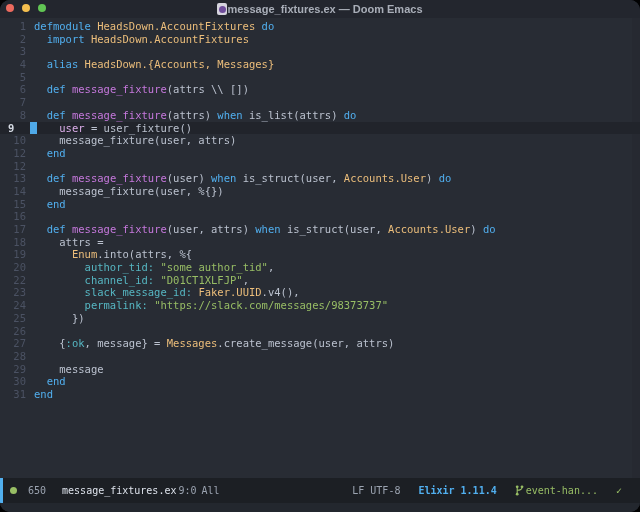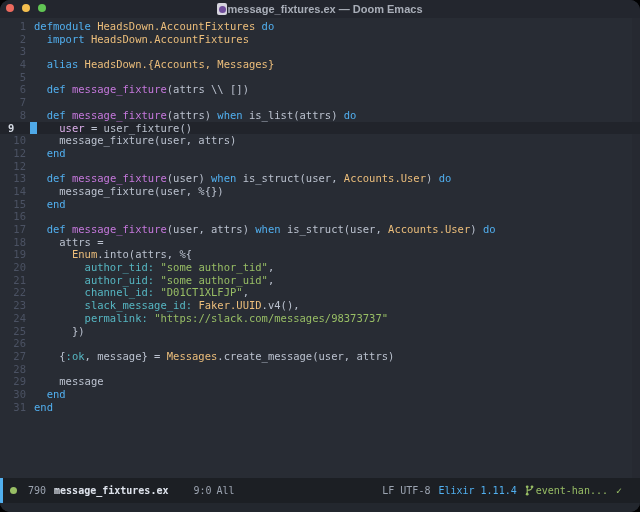--- a/index.html
+++ b/index.html
@@ -32,25 +32,25 @@
   .tk-a{color:var(--cyan)}   
   .tk-v{color:var(--violet)} 
   .tk-p{color:var(--fg)}     
 
   
   .modeline{flex:0 0 25px;background:#1c1f24;display:flex;align-items:center;position:relative;
             font-size:10px;color:#9ba3b0;padding-right:18px}
   .mbar{position:absolute;left:0;top:0;bottom:0;width:3px;background:var(--blue)}
   .mdot{width:7px;height:7px;border-radius:50%;background:var(--green);margin-left:10px}
   .msize{margin-left:11px}
-  .mname{margin-left:8px;font-weight:bold;color:#dee3ec}
-  .mpos{margin-left:25px}
+  .mname{margin-left:16px;font-weight:normal;color:#dee3ec}
+  .mpos{margin-left:2px}
   .mscroll{margin-left:5px}
-  .mright{margin-left:auto;display:flex;align-items:center;gap:8px}
-  .mmode{color:var(--blue);font-weight:normal}
+  .mright{margin-left:auto;display:flex;align-items:center;gap:18px}
+  .mmode{color:var(--blue);font-weight:bold}
   .mbranch{display:flex;align-items:flex-start;gap:2px;color:var(--green)}
   .mcheck{color:var(--green)}
 
   
   .echo{flex:0 0 9px;background:#23272e}
 </style>
 </head>
 <body>
 
 <div class="window">
@@ -83,38 +83,37 @@
         <div class="line"><span class="ln">12</span><span class="code"><span class="tk-p">  </span><span class="tk-k">end</span></span></div>
         <div class="line"><span class="ln">12</span><span class="code"></span></div>
         <div class="line"><span class="ln">13</span><span class="code"><span class="tk-p">  </span><span class="tk-k">def </span><span class="tk-f">message_fixture</span><span class="tk-p">(user) </span><span class="tk-k">when </span><span class="tk-p">is_struct(user, </span><span class="tk-t">Accounts.User</span><span class="tk-p">) </span><span class="tk-k">do</span></span></div>
         <div class="line"><span class="ln">14</span><span class="code"><span class="tk-p">    message_fixture(user, %{})</span></span></div>
         <div class="line"><span class="ln">15</span><span class="code"><span class="tk-p">  </span><span class="tk-k">end</span></span></div>
         <div class="line"><span class="ln">16</span><span class="code"></span></div>
         <div class="line"><span class="ln">17</span><span class="code"><span class="tk-p">  </span><span class="tk-k">def </span><span class="tk-f">message_fixture</span><span class="tk-p">(user, attrs) </span><span class="tk-k">when </span><span class="tk-p">is_struct(user, </span><span class="tk-t">Accounts.User</span><span class="tk-p">) </span><span class="tk-k">do</span></span></div>
         <div class="line"><span class="ln">18</span><span class="code"><span class="tk-p">    attrs =</span></span></div>
         <div class="line"><span class="ln">19</span><span class="code"><span class="tk-p">      </span><span class="tk-t">Enum</span><span class="tk-p">.into(attrs, %{</span></span></div>
         <div class="line"><span class="ln">20</span><span class="code"><span class="tk-p">        </span><span class="tk-a">author_tid:</span><span class="tk-p"> </span><span class="tk-s">"some author_tid"</span><span class="tk-p">,</span></span></div>
-        <div class="line"><span class="ln">21</span><span class="code"><span class="tk-p">        </span><span class="tk-a">author_uid:</span><span class="tk-p"> </span><span class="tk-s">"some author_uid"</span><span class="tk-p">,</span></span></div>
         <div class="line"><span class="ln">22</span><span class="code"><span class="tk-p">        </span><span class="tk-a">channel_id:</span><span class="tk-p"> </span><span class="tk-s">"D01CT1XLFJP"</span><span class="tk-p">,</span></span></div>
         <div class="line"><span class="ln">23</span><span class="code"><span class="tk-p">        </span><span class="tk-a">slack_message_id:</span><span class="tk-p"> </span><span class="tk-t">Faker.UUID</span><span class="tk-p">.v4(),</span></span></div>
         <div class="line"><span class="ln">24</span><span class="code"><span class="tk-p">        </span><span class="tk-a">permalink:</span><span class="tk-p"> </span><span class="tk-s">"https://slack.com/messages/98373737"</span></span></div>
         <div class="line"><span class="ln">25</span><span class="code"><span class="tk-p">      })</span></span></div>
         <div class="line"><span class="ln">26</span><span class="code"></span></div>
         <div class="line"><span class="ln">27</span><span class="code"><span class="tk-p">    {</span><span class="tk-a">:ok</span><span class="tk-p">, message} = </span><span class="tk-t">Messages</span><span class="tk-p">.create_message(user, attrs)</span></span></div>
         <div class="line"><span class="ln">28</span><span class="code"></span></div>
         <div class="line"><span class="ln">29</span><span class="code"><span class="tk-p">    message</span></span></div>
         <div class="line"><span class="ln">30</span><span class="code"><span class="tk-p">  </span><span class="tk-k">end</span></span></div>
         <div class="line"><span class="ln">31</span><span class="code"><span class="tk-k">end</span></span></div>
       </div>
   </div>
 
   <div class="modeline">
     <span class="mbar"></span>
     <span class="mdot"></span>
-    <span class="msize">790</span>
+    <span class="msize">650</span>
     <span class="mname">message_fixtures.ex</span>
     <span class="mpos">9:0</span>
     <span class="mscroll">All</span>
     <div class="mright">
       <span>LF UTF-8</span>
       <span class="mmode">Elixir 1.11.4</span>
       <span class="mbranch">
         <svg width="9" height="11" viewBox="0 0 9 11">
           <path d="M2.2 3 v5 M2.2 5.2 C5.5 5.2 7 4 7 2.6" stroke="#98be65" stroke-width="1.1" fill="none"></path>
           <circle cx="2.2" cy="1.8" r="1.4" fill="#98be65"></circle>

